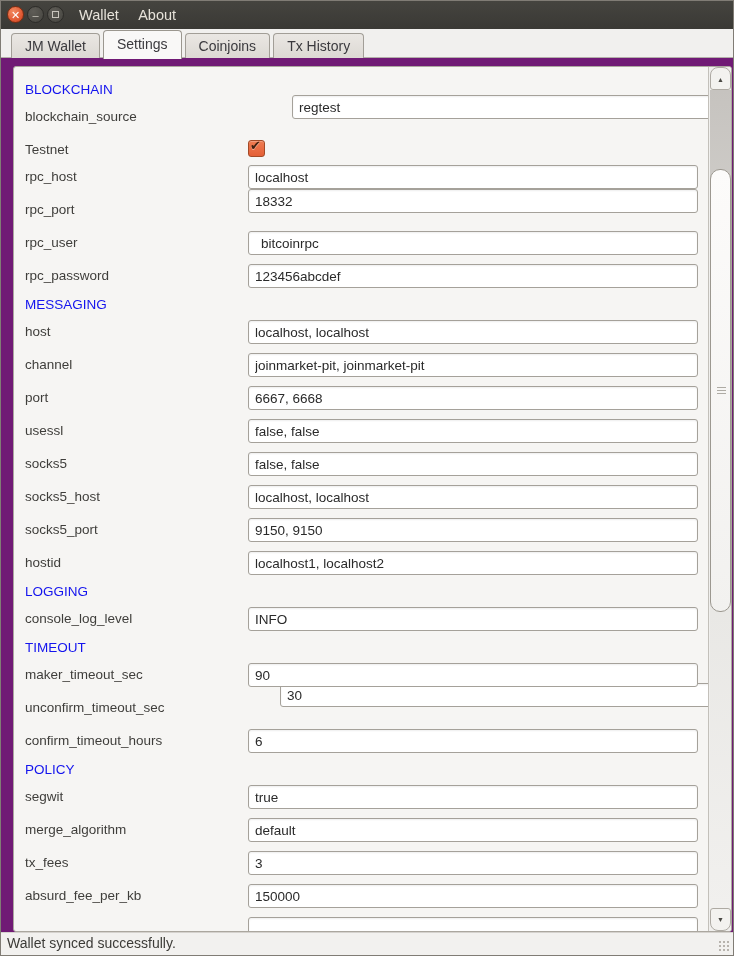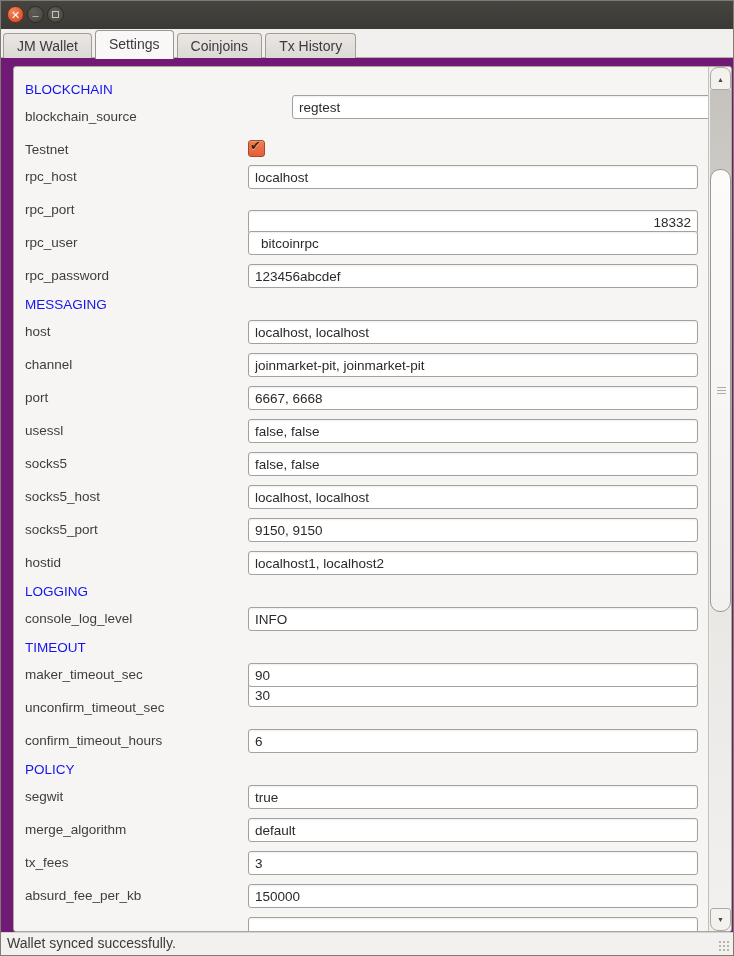--- a/index.html
+++ b/index.html
@@ -24,21 +24,21 @@
   .menu { position:absolute; left:78px; top:0; height:28px; line-height:28px; }
   .menuitem { display:inline-block; color:#e7e3da; font-size:14.5px; margin-right:15px; }
 
   
   .tabbar { position:absolute; left:0; top:28px; width:732px; height:29px;
             background:#f1f0ee; border-bottom:1px solid #b3afa9; }
   .tab { position:relative; display:inline-block; margin-left:3px; margin-top:4px; height:26px;
          padding:0 13px; line-height:25px; font-size:14px; color:#3b3a3e;
          background:linear-gradient(#ecb3aa00,#0000), linear-gradient(#eae7e3,#dcd8d3);
          border:1px solid #a29e97; border-bottom:none; border-radius:4px 4px 0 0; vertical-align:bottom; }
-  .tab:first-child { margin-left:2px; }
+  .tab:first-child { margin-left:10px; }
   .tab.active { margin-top:1px; height:29px; line-height:27px; background:#f9f8f7;
                 border-color:#9b978f; z-index:2; }
 
   
   .pane { position:absolute; left:0; top:57px; width:732px; height:874px; background:#701a75; }
   .scrollframe { position:absolute; left:12px; top:8px; width:719px; height:866px;
                  background:#f6f5f3; border:1px solid #aba79f; border-radius:3px; overflow:hidden; }
   .formarea { position:absolute; left:0; top:0; width:694px; height:864px; }
 
   .sec { position:absolute; left:11px; font-size:13.5px; font-weight:500; color:#1414ee; }
@@ -77,38 +77,42 @@
 </style>
 </head>
 <body>
 
 <div class="window">
 
   <div class="titlebar">
     <div class="winbtn close">✕</div>
     <div class="winbtn min">–</div>
     <div class="winbtn max"><span class="maxsquare"></span></div>
+    <div class="menu">
+      <span class="menuitem">Wallet</span>
+      <span class="menuitem">About</span>
+    </div>
   </div>
 
   <div class="tabbar"><div class="tab">JM Wallet</div><div class="tab active">Settings</div><div class="tab">Coinjoins</div><div class="tab">Tx History</div></div>
 
   <div class="pane">
     <div class="scrollframe">
       <div class="formarea">
           <div class="sec" style="top: 15px;">BLOCKCHAIN</div>
           <div class="flabel" style="top: 42px;">blockchain_source</div>
           <input class="fin" value="regtest" style="top: 28px; margin-left: 44px;">
           <div class="flabel" style="top: 75px;">Testnet</div>
           <div class="checkbox" style="top: 73px;">
             <span class="check">✔</span>
           </div>
           <div class="flabel" style="top: 102px;">rpc_host</div>
           <input class="fin" value="localhost" style="top: 98px;">
           <div class="flabel" style="top: 135px;">rpc_port</div>
-          <input class="fin" value="18332" style="top: 143px; text-align: right;">
+          <input class="fin" value="18332" style="top: 122px;">
           <div class="flabel" style="top: 168px;">rpc_user</div>
           <input class="fin" value="bitcoinrpc" style="top: 164px; padding-left: 12px;">
           <div class="flabel" style="top: 201px;">rpc_password</div>
           <input class="fin" value="123456abcdef" style="top: 197px;">
           <div class="sec" style="top: 230px;">MESSAGING</div>
           <div class="flabel" style="top: 257px;">host</div>
           <input class="fin" value="localhost, localhost" style="top: 253px;">
           <div class="flabel" style="top: 290px;">channel</div>
           <input class="fin" value="joinmarket-pit, joinmarket-pit" style="top: 286px;">
           <div class="flabel" style="top: 323px;">port</div>
@@ -121,21 +125,21 @@
           <input class="fin" value="localhost, localhost" style="top: 418px;">
           <div class="flabel" style="top: 455px;">socks5_port</div>
           <input class="fin" value="9150, 9150" style="top: 451px;">
           <div class="flabel" style="top: 488px;">hostid</div>
           <input class="fin" value="localhost1, localhost2" style="top: 484px;">
           <div class="sec" style="top: 517px;">LOGGING</div>
           <div class="flabel" style="top: 544px;">console_log_level</div>
           <input class="fin" value="INFO" style="top: 540px;">
           <div class="sec" style="top: 573px;">TIMEOUT</div>
           <div class="flabel" style="top: 600px;">maker_timeout_sec</div>
-          <input class="fin" value="30" style="top: 616px;">
+          <input class="fin" value="30" style="top: 616px; margin-left: 32px;">
           <div class="flabel" style="top: 633px;">unconfirm_timeout_sec</div>
           <input class="fin" value="90" style="top: 596px;">
           <div class="flabel" style="top: 666px;">confirm_timeout_hours</div>
           <input class="fin" value="6" style="top: 662px;">
           <div class="sec" style="top: 695px;">POLICY</div>
           <div class="flabel" style="top: 722px;">segwit</div>
           <input class="fin" value="true" style="top: 718px;">
           <div class="flabel" style="top: 755px;">merge_algorithm</div>
           <input class="fin" value="default" style="top: 751px;">
           <div class="flabel" style="top: 788px;">tx_fees</div>

